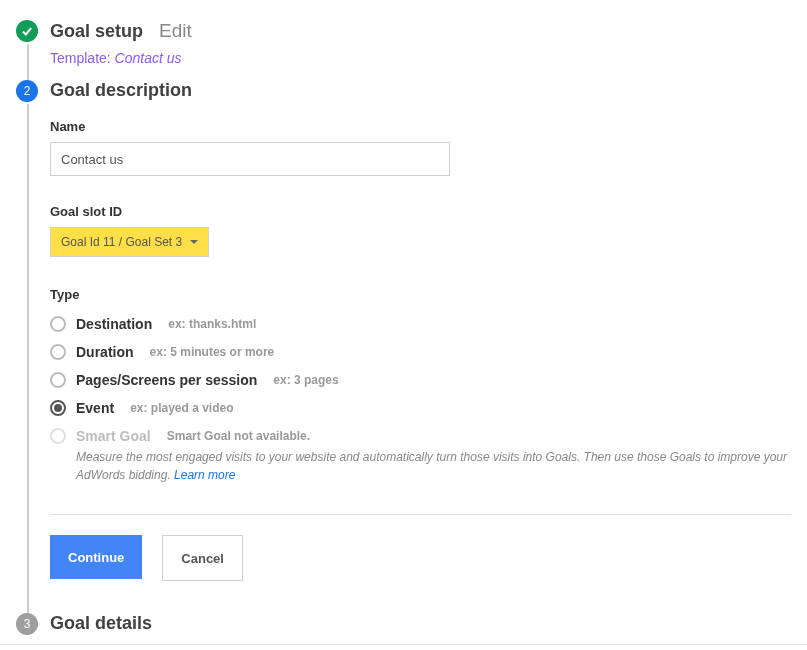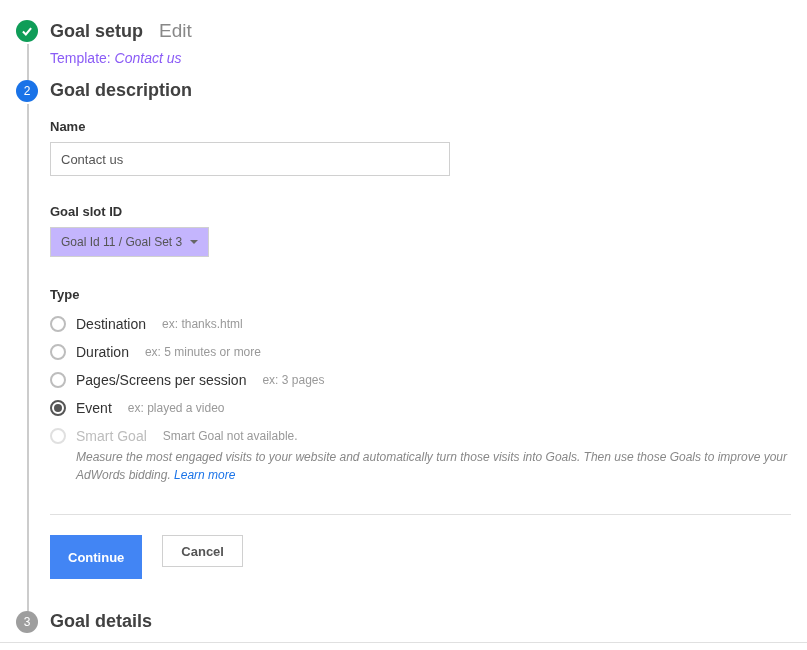--- a/index.html
+++ b/index.html
@@ -108,39 +108,40 @@
       font-size: 13px;
       color: #555;
       font-family: inherit;
       outline: none;
     }
     .dropdown {
       display: inline-flex;
       align-items: center;
       height: 30px;
       padding: 0 10px;
-      background: #c4b5fd;
+      background: #fde047;
       border: 1px solid #d0d0d0;
       font-size: 12px;
       color: #555;
       cursor: pointer;
       gap: 8px;
     }
     .caret {
       width: 0;
       height: 0;
       border-left: 4px solid transparent;
       border-right: 4px solid transparent;
       border-top: 4px solid #666;
     }
     .radio-row {
       display: flex;
       align-items: center;
       margin-bottom: 12px;
       gap: 10px;
+      font-weight: bold;
     }
     .radio {
       width: 16px;
       height: 16px;
       border-radius: 50%;
       border: 2px solid #bdbdbd;
       display: inline-flex;
       align-items: center;
       justify-content: center;
       cursor: pointer;
@@ -201,21 +202,21 @@
       height: 44px;
       padding: 0 18px;
       font-size: 13px;
       font-weight: bold;
       cursor: pointer;
     }
     .btn-secondary {
       background: #fff;
       color: #555;
       border: 1px solid #d0d0d0;
-      height: 32px;
+      height: 46px;
       padding: 0 18px;
       font-size: 13px;
       font-weight: bold;
       cursor: pointer;
     }
     .step3-body {
       padding-bottom: 10px;
     }
   </style>
 </head>

